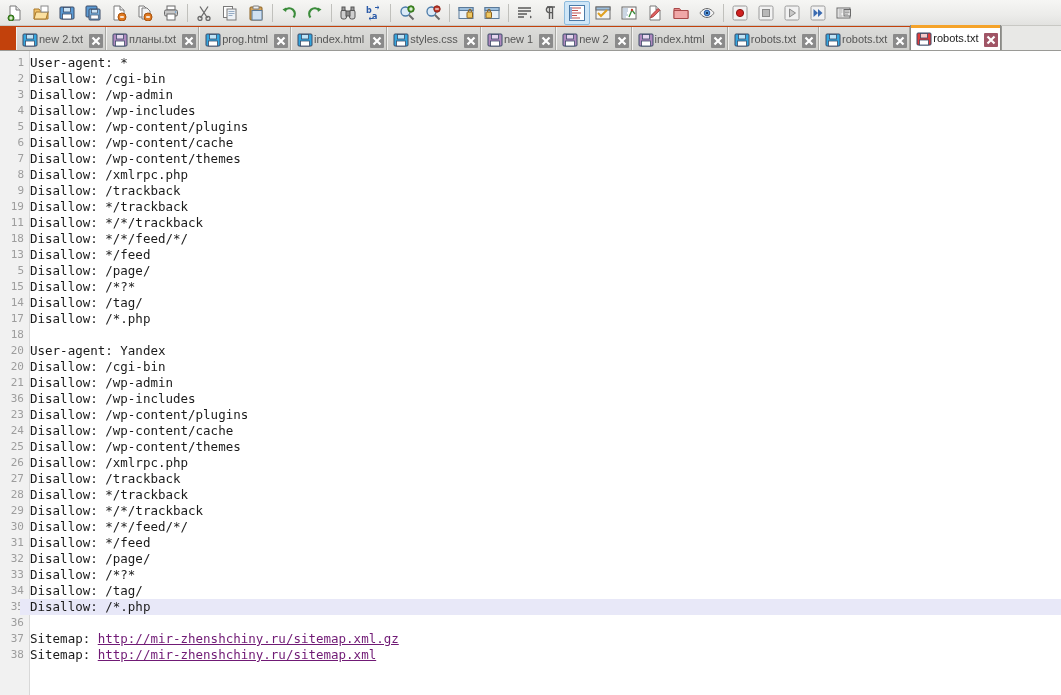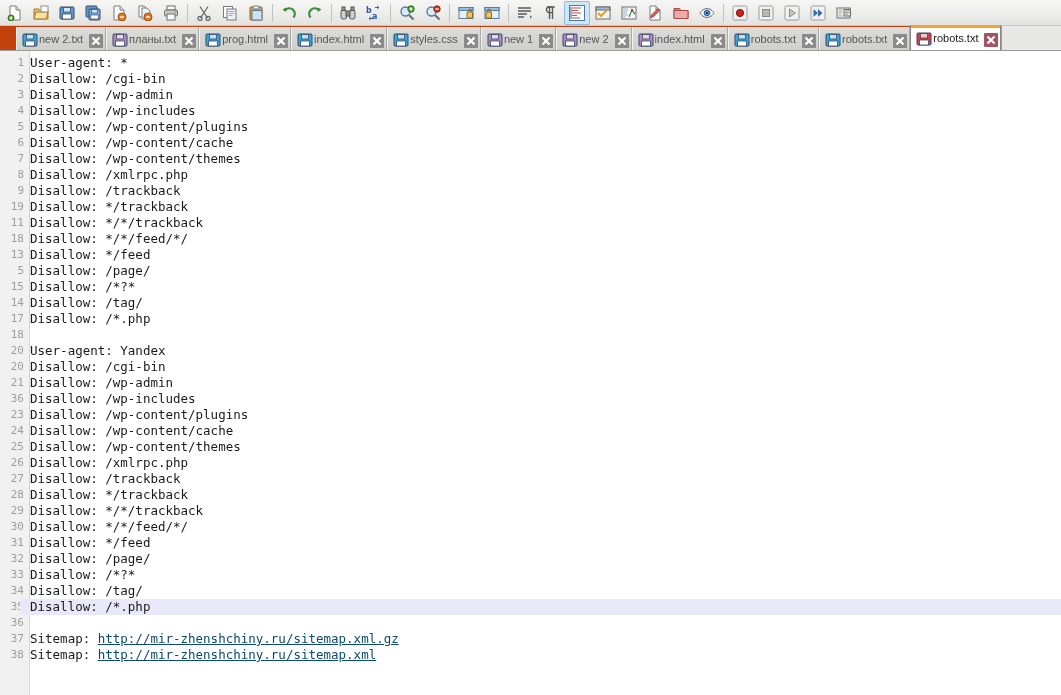--- a/index.html
+++ b/index.html
@@ -139,21 +139,21 @@
     white-space: pre;
     position: relative;
   }
   .code .ln { height: 16px; }
   .code .ln.cur {
     background: #e8e8f8;
     margin-left: -10px;
     padding-left: 10px;
   }
   .code a.url {
-    color: #0c4a6e;
+    color: #701a75;
     text-decoration: underline;
   }
 </style>
 </head>
 <body>
 
 <div id="app">
 
   <div class="toolbar" id="toolbar">
       <div class="tb-btn" title="New">

